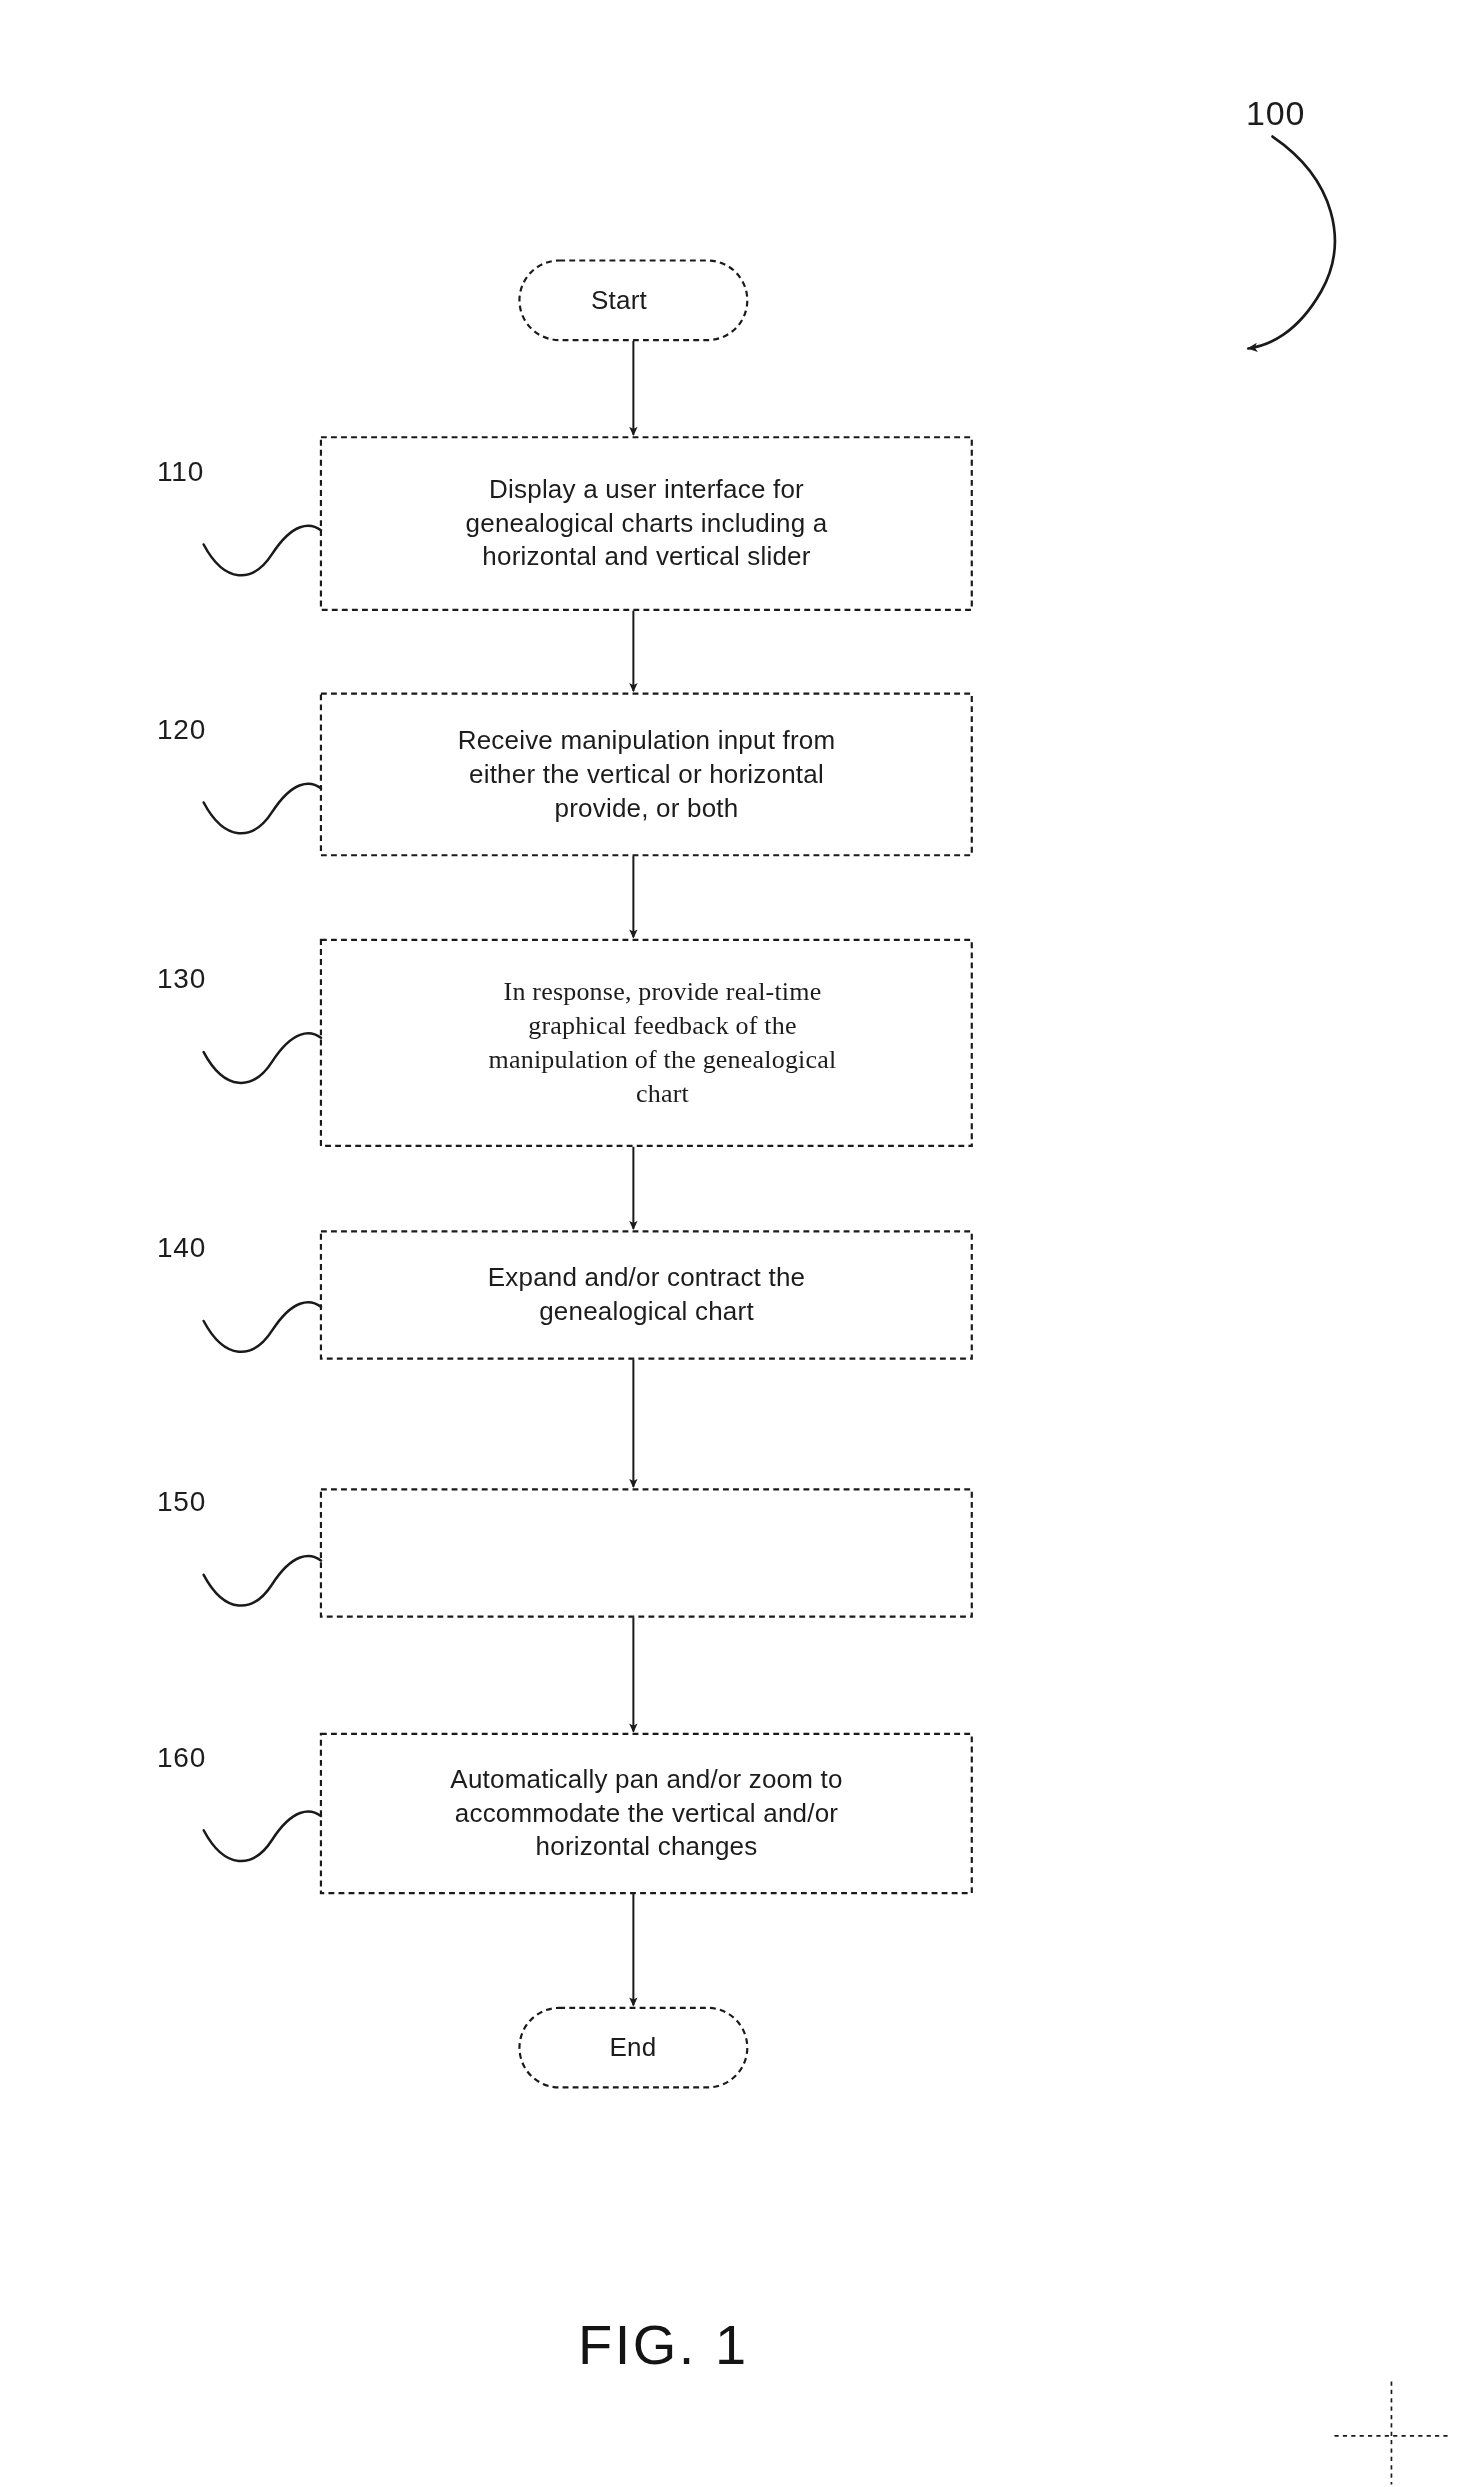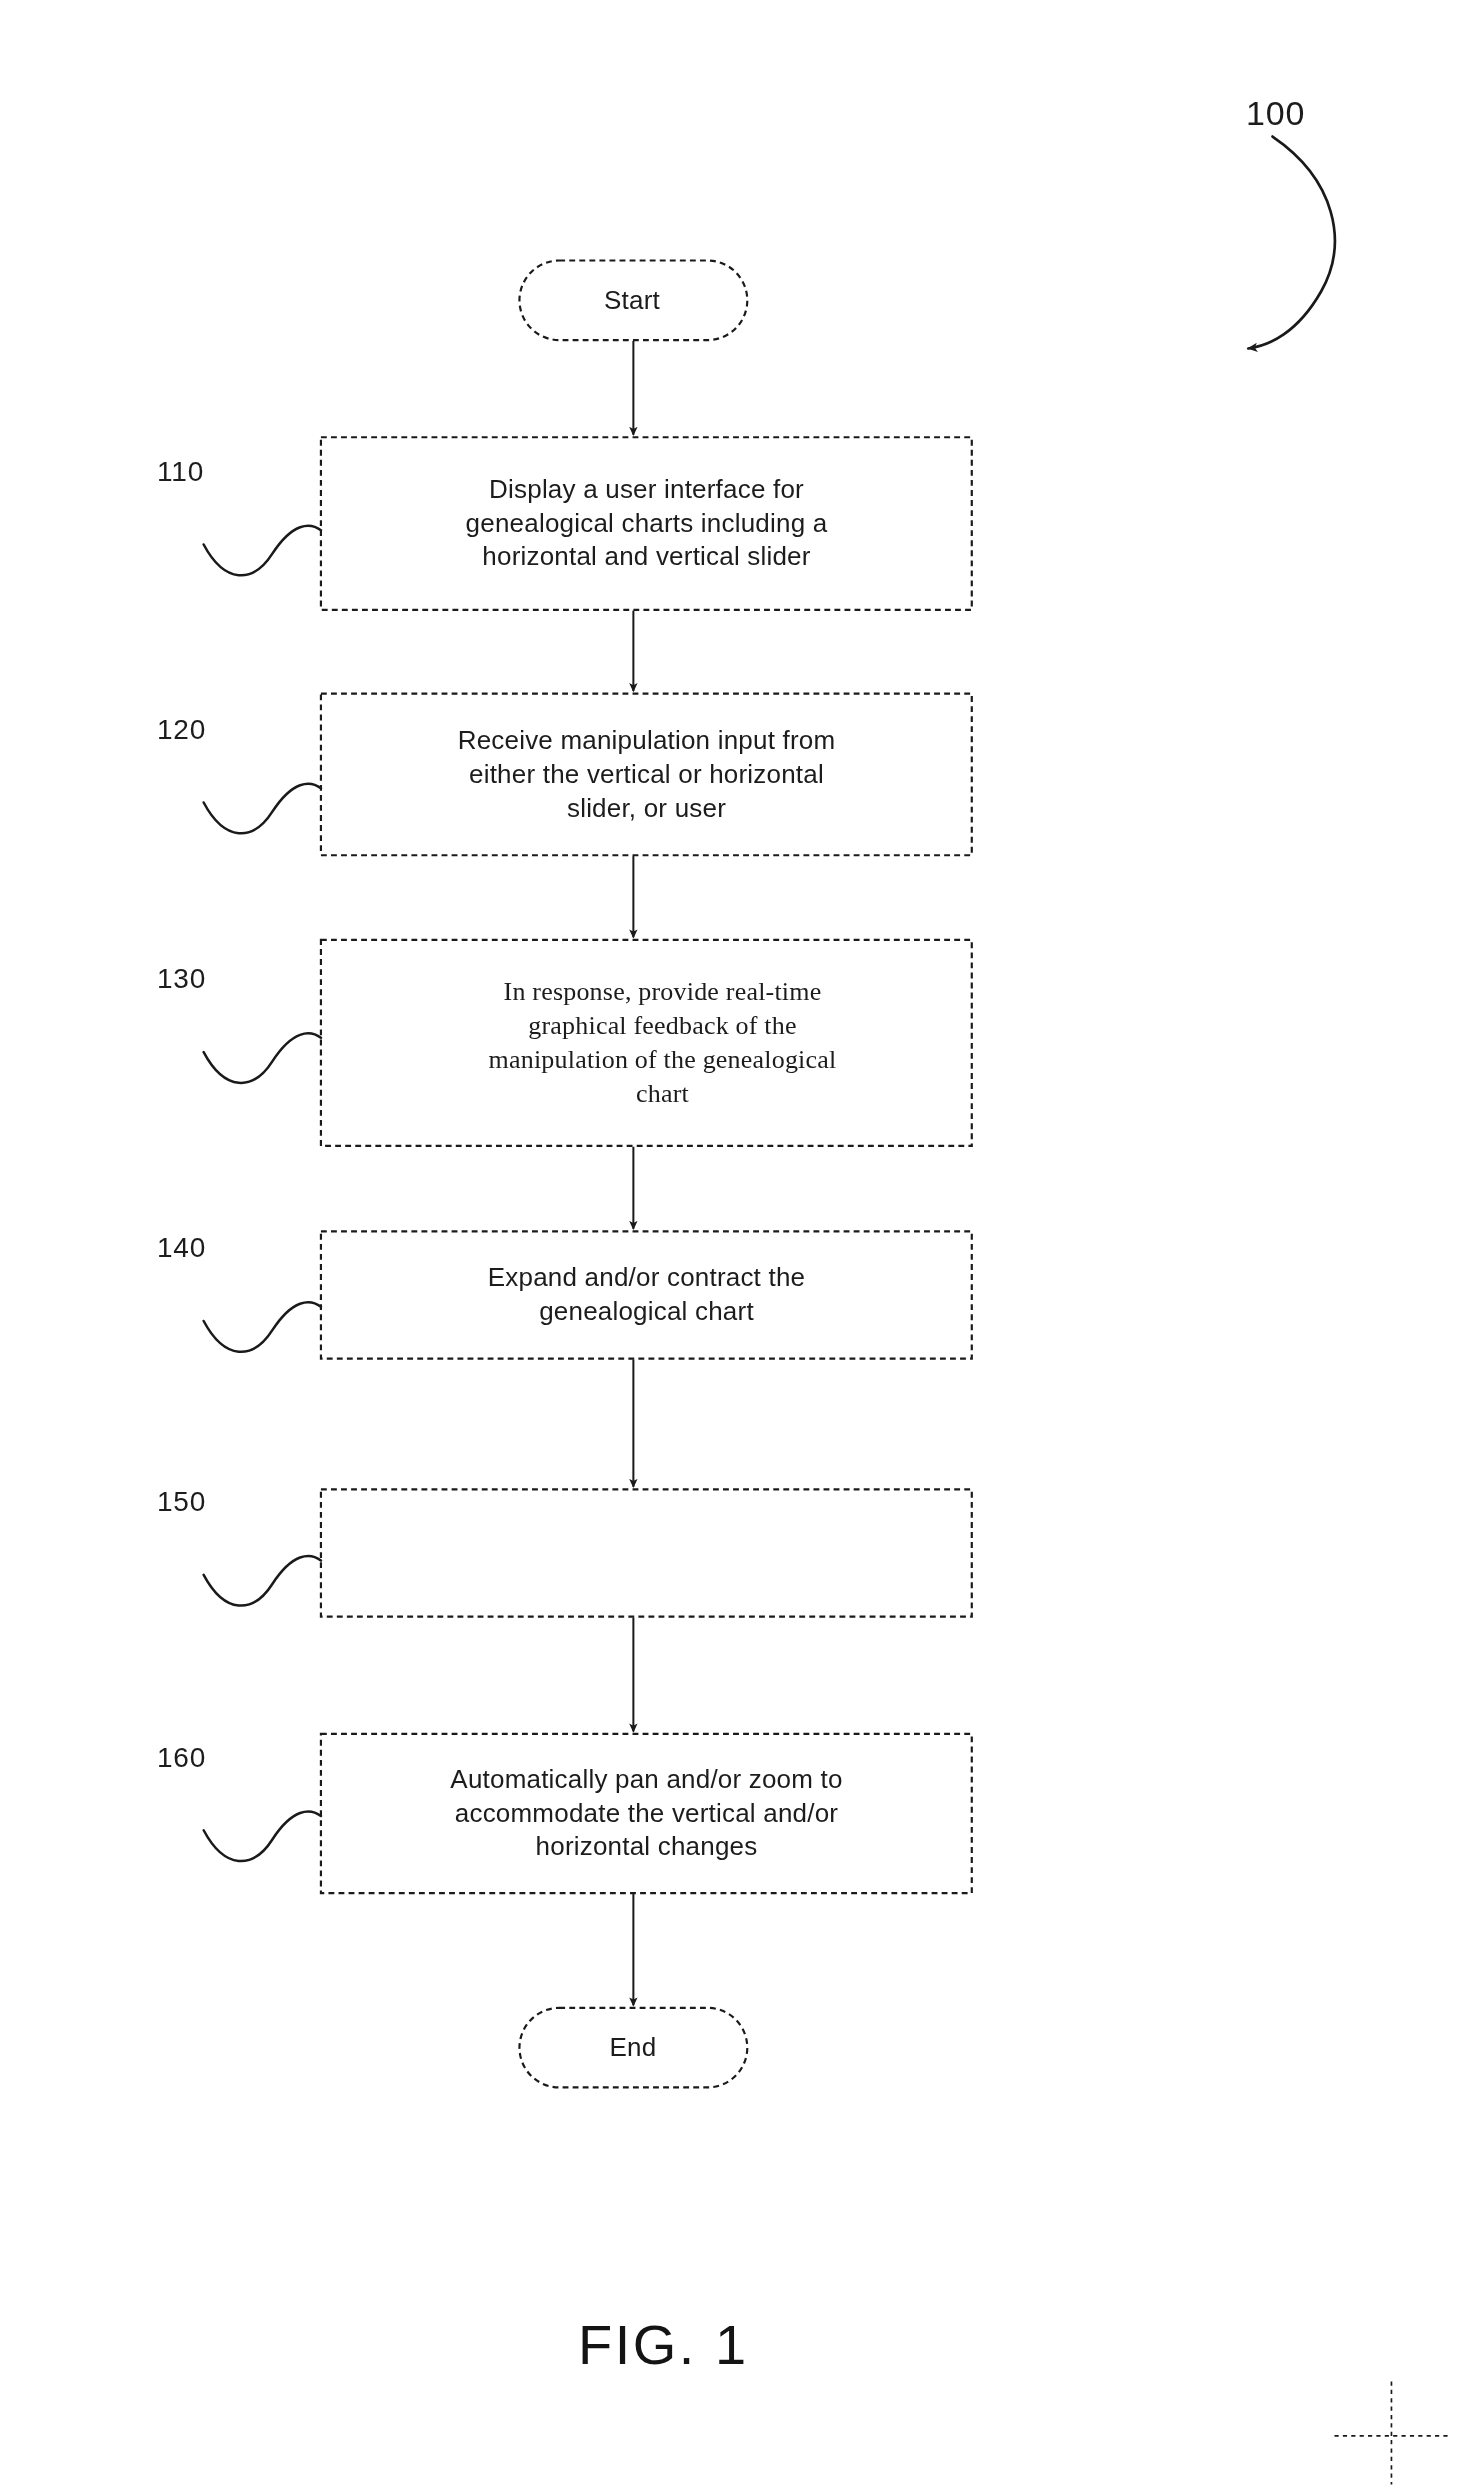--- a/index.html
+++ b/index.html
@@ -138,36 +138,36 @@
     </g>
 
     <g stroke="#1a1a1a" stroke-width="2" stroke-dasharray="5 5">
       <line x1="1593" y1="2908" x2="1728" y2="2908"></line>
       <line x1="1661" y1="2843" x2="1661" y2="2966"></line>
     </g>
   </svg>
 
   <div class="ref-label" style="left:1246px; top:94px; font-size:34px;">100</div>
 
-  <div class="node-text terminal-text" style="left:518px; top:261px; width:228px; height:80px;">
+  <div class="node-text terminal-text" style="left:505px; top:261px; width:228px; height:80px;">
     <span class="line">Start</span>
   </div>
 
   <div class="ref-label" style="left:157px; top:456px;">110</div>
   <div class="node-text process-text" style="left:321px; top:437px; width:651px; height:173px;">
     <span class="line">Display a user interface for</span>
     <span class="line">genealogical charts including a</span>
     <span class="line">horizontal and vertical slider</span>
   </div>
 
   <div class="ref-label" style="left:157px; top:714px;">120</div>
   <div class="node-text process-text" style="left:321px; top:694px; width:651px; height:162px;">
     <span class="line">Receive manipulation input from</span>
     <span class="line">either the vertical or horizontal</span>
-    <span class="line">slider, or user</span>
+    <span class="line">provide, or both</span>
   </div>
 
   <div class="ref-label" style="left:157px; top:963px;">130</div>
   <div class="node-text process-text" style="left:337px; top:940px; width:651px; height:206px;font-family:Liberation Serif, serif;">
     <span class="line">In response, provide real-time</span>
     <span class="line">graphical feedback of the</span>
     <span class="line">manipulation of the genealogical</span>
     <span class="line">chart</span>
   </div>
 

